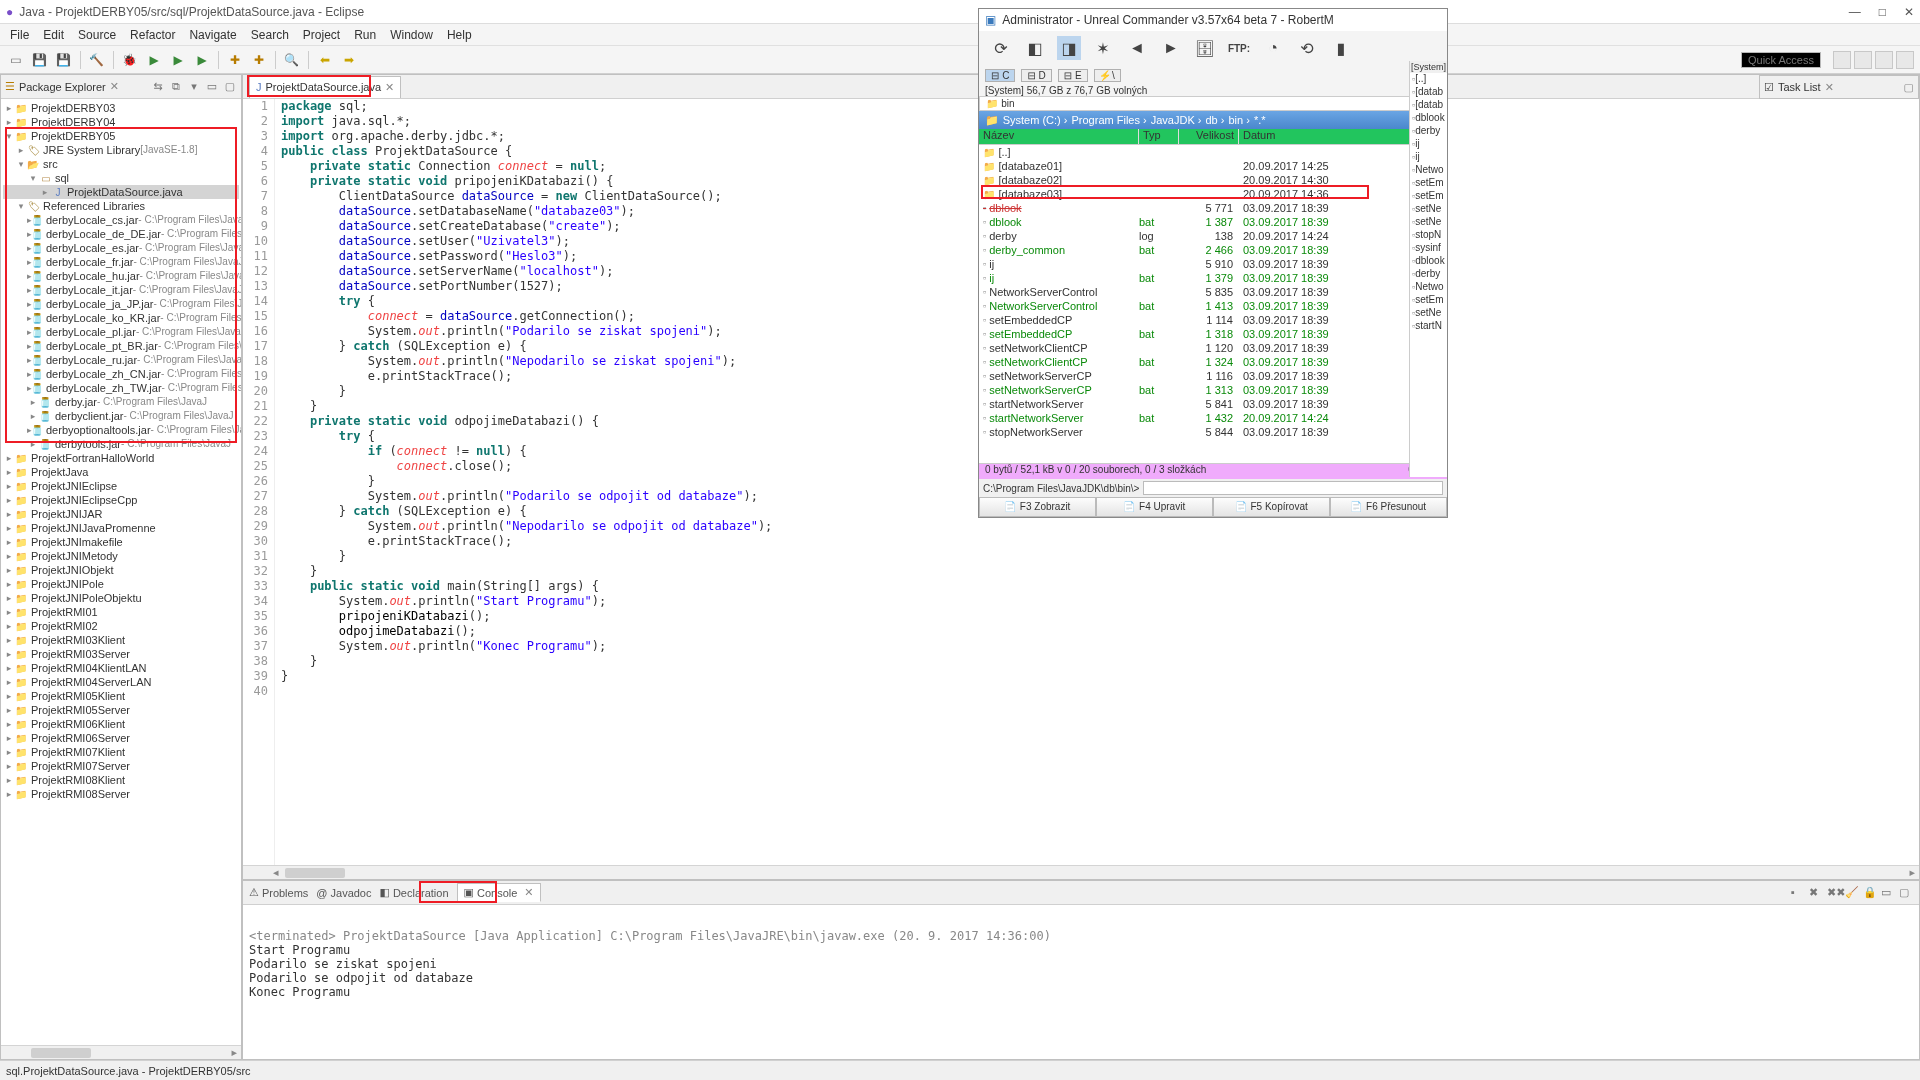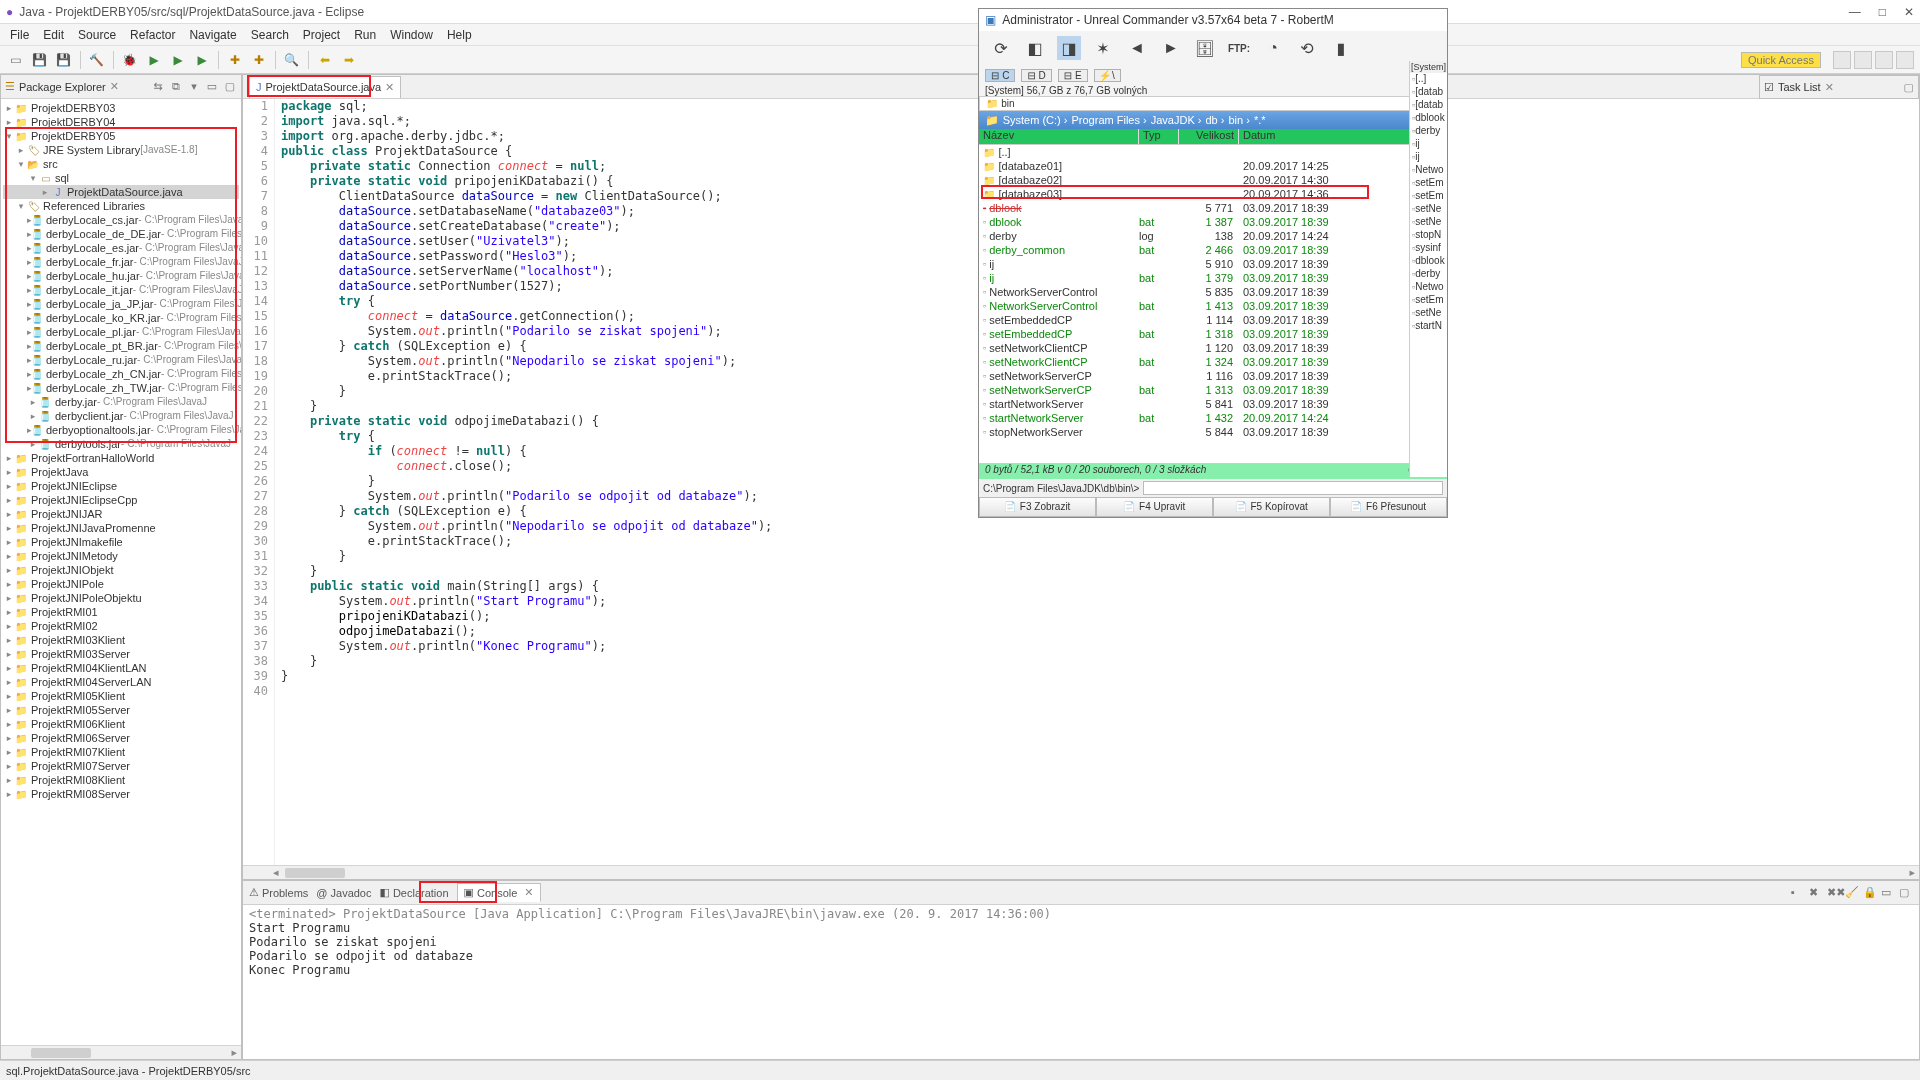--- a/index.html
+++ b/index.html
@@ -4,21 +4,21 @@
 <style>
 * { box-sizing:border-box; margin:0; padding:0; }
 html,body { height:100%; font-family:"Segoe UI",Tahoma,sans-serif; font-size:11px; color:#333; background:#f0f0f0; overflow:hidden; }
 .titlebar { height:24px; background:#fff; display:flex; align-items:center; padding:0 6px; border-bottom:1px solid #ddd; font-size:12px; color:#555; }
 .titlebar .wicons { margin-left:auto; display:flex; gap:18px; color:#555; font-size:12px; }
 .menubar { height:22px; background:#f5f5f5; display:flex; align-items:center; gap:14px; padding:0 10px; font-size:12px; border-bottom:1px solid #e0e0e0; }
 .menubar span { color:#333; }
 .toolbar { height:28px; background:#f5f5f5; border-bottom:1px solid #d0d0d0; display:flex; align-items:center; padding:0 6px; gap:4px; }
 .tbtn { width:20px; height:20px; display:flex; align-items:center; justify-content:center; font-size:12px; color:#666; }
 .sep { width:1px; height:18px; background:#ccc; margin:0 2px; }
-.quickacc { margin-left:auto; border:1px solid #b8b8b8; padding:1px 6px; background:#fde047; font-size:11px; color:#777; }
+.quickacc { margin-left:auto; border:1px solid #b8b8b8; padding:1px 6px; background:#000000; font-size:11px; color:#777; }
 .persp { display:flex; gap:3px; margin-left:8px; }
 .persp div { width:18px; height:18px; background:#e8e8e8; border:1px solid #c8c8c8; }
 
 .work { position:absolute; top:74px; bottom:20px; left:0; right:0; display:flex; }
 
 
 .pe { width:242px; background:#fff; border:1px solid #c0c0c0; display:flex; flex-direction:column; position:relative; }
 .pane-hdr { height:24px; background:#f0f0f0; border-bottom:1px solid #d0d0d0; display:flex; align-items:center; padding:0 4px; font-size:11px; }
 .pane-hdr .ticons { margin-left:auto; display:flex; gap:4px; }
 .pane-hdr .ticons span { width:14px; height:14px; font-size:11px; color:#777; text-align:center; }
@@ -55,21 +55,21 @@
 
 .console-wrap { height:180px; display:flex; }
 .console { flex:1; background:#fff; border:1px solid #c0c0c0; display:flex; flex-direction:column; position:relative; }
 .views { height:24px; background:#f0f0f0; border-bottom:1px solid #d0d0d0; display:flex; align-items:center; gap:8px; padding:0 6px; position:relative; }
 .viewtab { font-size:11px; color:#555; display:flex; align-items:center; gap:3px; }
 .viewtab.active { background:#fff; padding:2px 6px; border:1px solid #c0c0c0; border-bottom-color:#fff; }
 .view-redbox { position:absolute; left:176px; top:0; width:78px; height:22px; border:2px solid #ee1c25; }
 .vicons { margin-left:auto; display:flex; gap:4px; }
 .vicons span { width:14px; height:14px; font-size:11px; color:#777; }
 .cons-body { flex:1; font-family:Consolas,monospace; font-size:12px; padding:2px 6px; line-height:14px; }
-.term { color:#888; }
+.term { color:#888;margin-top:22px; }
 
 
 .tasklist { position:absolute; right:0; top:0; width:160px; height:24px; background:#f0f0f0; border:1px solid #c0c0c0; display:flex; align-items:center; padding:0 4px; font-size:11px; }
 
 
 .uc { position:absolute; left:978px; top:8px; width:470px; height:510px; background:#f4f4f4; border:1px solid #888; display:flex; flex-direction:column; z-index:5; font-size:11px; }
 .uc-title { height:22px; background:#fff; display:flex; align-items:center; padding:0 6px; font-size:12px; }
 .uc-menu { height:18px; display:flex; gap:10px; align-items:center; padding:0 8px; font-size:11px; }
 .uc-tool { height:34px; display:flex; align-items:center; gap:10px; padding:0 10px; }
 .uc-tool .tb { width:24px; height:24px; display:flex; align-items:center; justify-content:center; font-size:16px; color:#444; }
@@ -84,21 +84,21 @@
 .uc-row { height:14px; display:flex; align-items:center; font-size:11px; }
 .uc-row.green { color:#0a8a0a; }
 .uc-row .c1 { width:160px; padding-left:4px; display:flex; align-items:center; gap:3px; }
 .uc-row .c2 { width:40px; }
 .uc-row .c3 { width:60px; text-align:right; padding-right:6px; }
 .uc-row .c4 { flex:1; padding-left:4px; }
 .fold { color:#e0b040; font-size:10px; }
 .file { color:#888; font-size:9px; }
 .uc-redbox2 { position:absolute; left:2px; width:388px; top:40px; height:14px; border:2px solid #ee1c25; }
 .uc-right { position:absolute; right:0; top:52px; width:38px; bottom:40px; background:#fff; border-left:1px solid #ccc; font-size:10px; overflow:hidden; }
-.uc-status { height:16px; padding:0 6px; font-size:10px; border-top:1px solid #ccc; background:#86efac;font-style:italic; }
+.uc-status { height:16px; padding:0 6px; font-size:10px; border-top:1px solid #ccc; background:#f0abfc; }
 .uc-cmd { height:18px; display:flex; align-items:center; font-size:10px; padding:0 4px; background:#f0f0f0; }
 .uc-cmd input { flex:1; height:14px; font-size:10px; border:1px solid #bbb; margin-left:4px; }
 .uc-fkeys { height:20px; display:flex; }
 .uc-fkeys div { flex:1; border:1px solid #bbb; background:linear-gradient(#fdfdfd,#e4e4e4); text-align:center; font-size:10px; line-height:18px; }
 
 .statusbar { position:absolute; left:0; right:0; bottom:0; height:20px; background:#f0f0f0; border-top:1px solid #d0d0d0; display:flex; align-items:center; padding:0 6px; font-size:11px; }
 </style>
 </head>
 <body>
 

